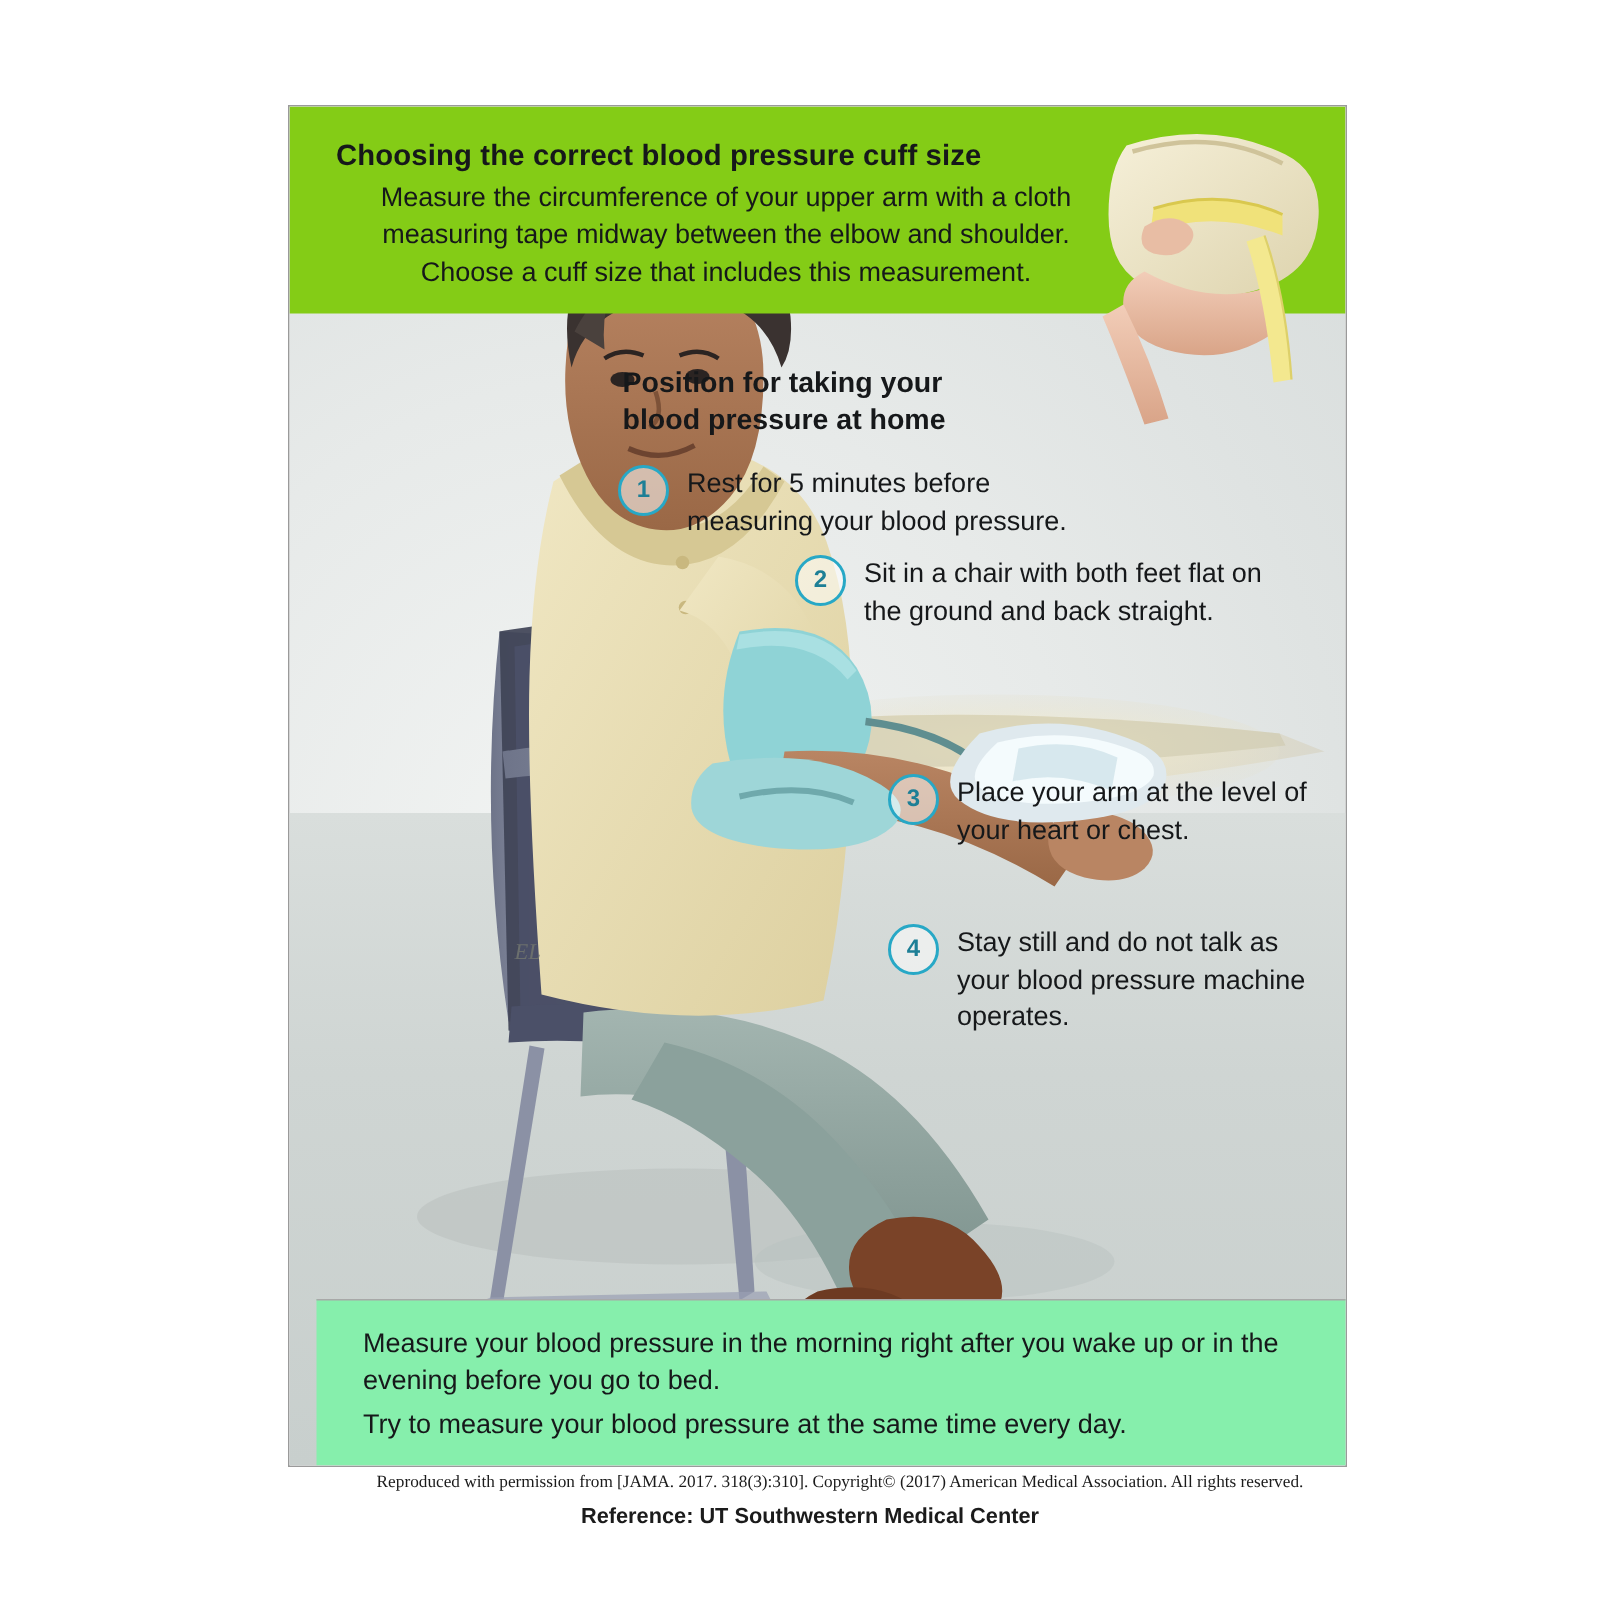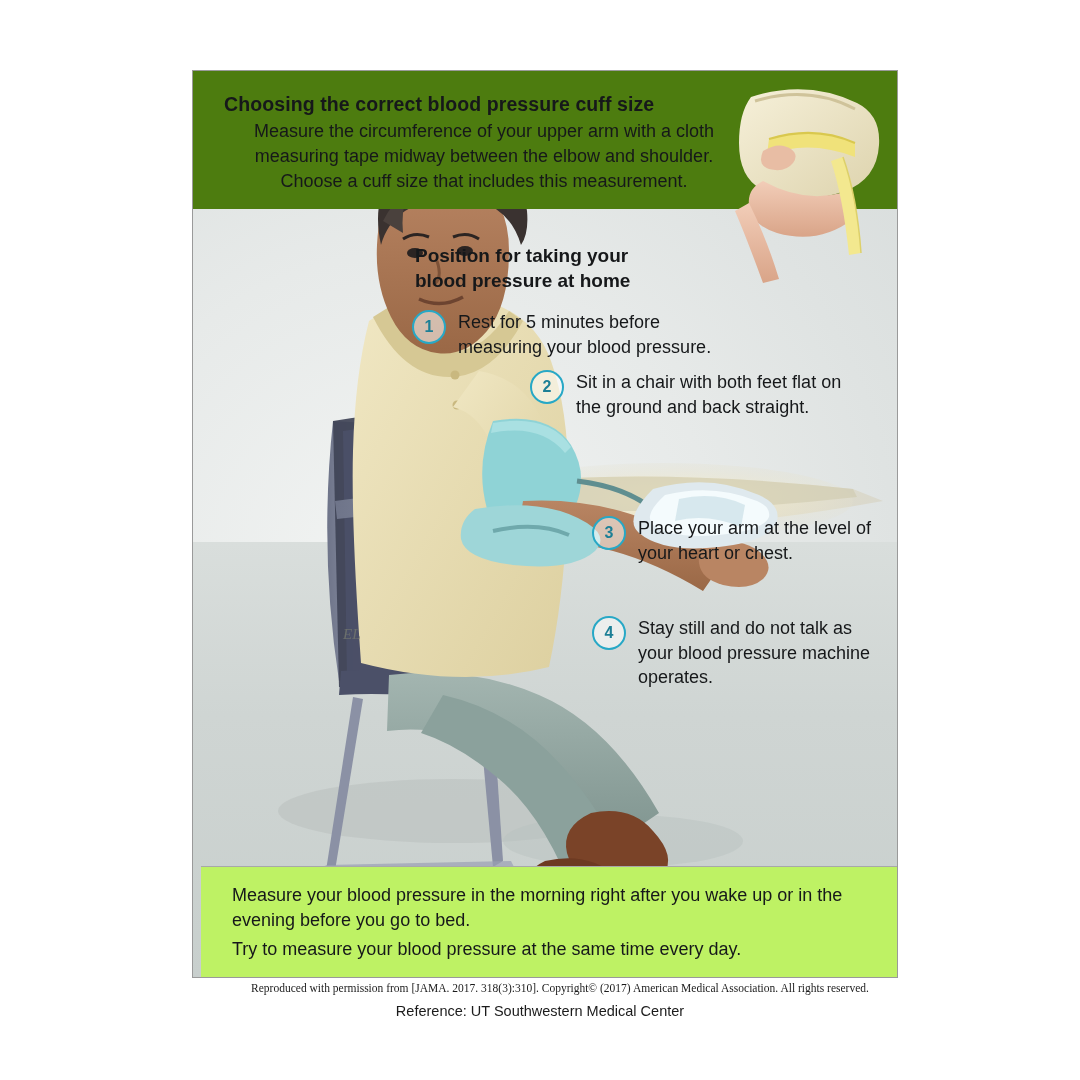--- a/index.html
+++ b/index.html
@@ -29,21 +29,21 @@
       radial-gradient(circle at 30% 55%, #f2f4f3 0%, #e7eae9 45%, #dfe3e2 70%, #d7dcdb 100%);
   }
   .floor{
     position:absolute;left:0;top:52%;width:100%;height:48%;
     background:linear-gradient(#d9dedc,#cfd5d3 40%,#c8cfcd 100%);
   }
 
   
   .header{
     position:absolute;left:0;top:0;width:100%;height:138px;
-    background:#4d7c0f;
+    background:#84cc16;
     z-index:5;
   }
   .h-title{
     position:absolute;left:31px;top:22px;
     font-size:19.5px;font-weight:bold;color:#16181a;letter-spacing:.1px;
   }
   .h-body{
     position:absolute;left:31px;top:48px;width:520px;
     font-size:18px;line-height:25px;color:#16181a;text-align:center;
   }
@@ -70,41 +70,41 @@
   }
   .step .txt{font-size:18px;line-height:24.5px;color:#16181a;}
 
   .step-1{left:219px;top:239px;width:300px;}
   .step-2{left:337px;top:299px;width:320px;}
   .step-3{left:399px;top:445px;width:300px;}
   .step-4{left:399px;top:545px;width:300px;}
 
   
   .footer-block{
-    position:absolute;left:8px;bottom:0;width:100%;height:110px;
-    background:#bef264;border-top:1px solid #a8a8a8;z-index:7;
+    position:absolute;left:18px;bottom:0;width:100%;height:110px;
+    background:#86efac;border-top:1px solid #a8a8a8;z-index:7;
   }
   .f-line1{
     position:absolute;left:31px;top:16px;width:640px;
     font-size:18px;line-height:25px;color:#16181a;
   }
   .f-line2{
     position:absolute;left:31px;top:70px;width:640px;
     font-size:18px;line-height:25px;color:#16181a;
   }
 
   
   .credit{
     position:absolute;left:0;top:982px;width:1080px;text-align:center;
     font-family:"Liberation Serif", serif;
     font-size:11.5px;color:#1b1b1b;margin-left:20px;
   }
   .reference{
     position:absolute;left:0;top:1003px;width:1080px;text-align:center;
-    font-size:14.5px;color:#1b1b1b;
+    font-size:14.5px;color:#1b1b1b;font-weight:bold;
   }
 
   
   .scene{position:absolute;left:0;top:0;width:706px;height:908px;}
 </style>
 </head>
 <body>
 
 <div id="page">
 

